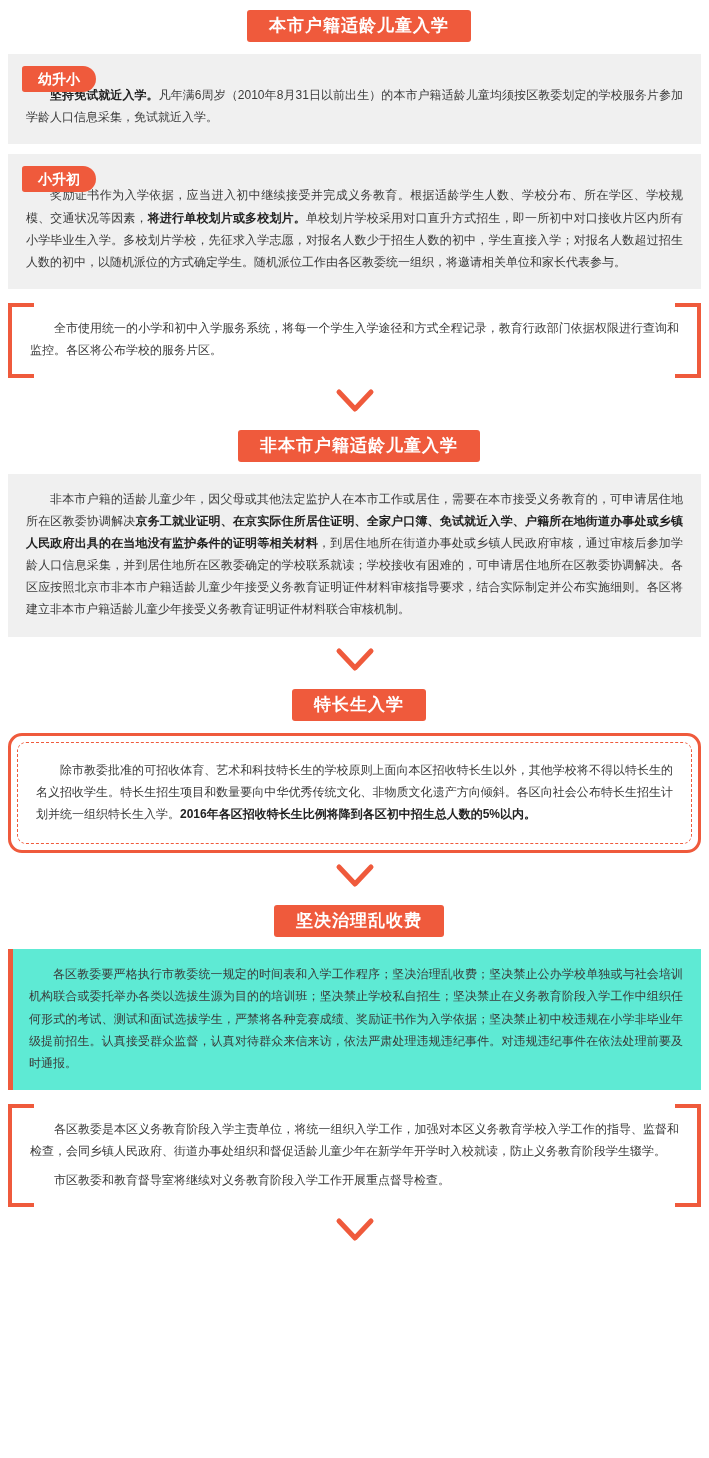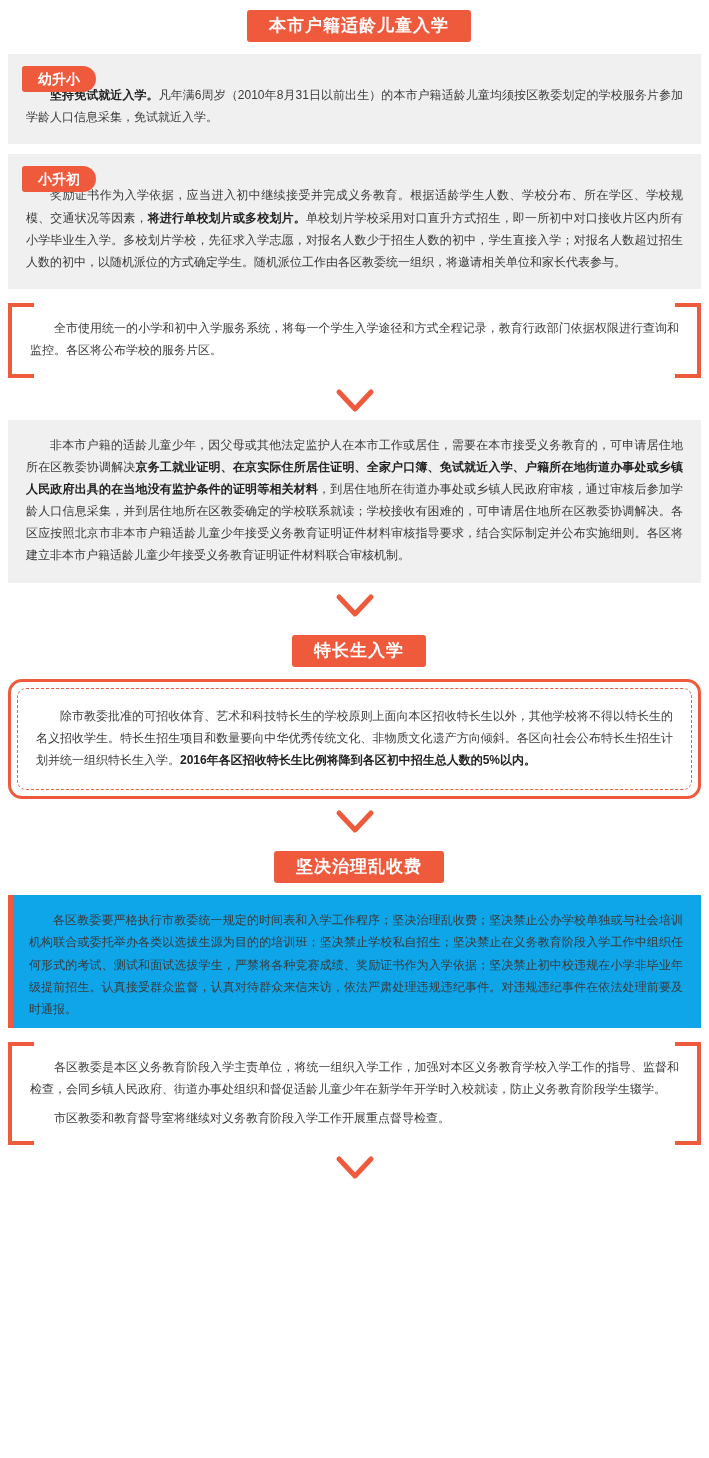--- a/index.html
+++ b/index.html
@@ -119,22 +119,22 @@
   .dashed-box .inner {
     border: 1px dashed #ef5a3c;
     border-radius: 9px;
     padding: 16px 18px 18px 18px;
   }
 
   
   .leftbar {
     margin: 0 8px;
     border-left: 5px solid #ef5a3c;
-    background: #0ea5e9;
-    padding: 14px 18px 8px 16px;
+    background: #5eead4;
+    padding: 14px 18px 16px 16px;
     box-sizing: border-box;
   }
 
   
   .arrow-wrap {
     text-align: center;
     padding: 10px 0 6px 0;
     line-height: 0;
   }
   .arrow {
@@ -172,20 +172,23 @@
       <p class="para">全市使用统一的小学和初中入学服务系统，将每一个学生入学途径和方式全程记录，教育行政部门依据权限进行查询和监控。各区将公布学校的服务片区。</p>
     </div>
   </div>
 
   <div class="arrow-wrap">
     <svg class="arrow" width="40" height="26" viewBox="0 0 40 26">
       <polyline points="4,4 20,21 36,4" fill="none" stroke="#ef5a3c" stroke-width="5" stroke-linecap="round" stroke-linejoin="round"></polyline>
     </svg>
   </div>
 
+  <div class="pill-wrap">
+    <span class="pill">非本市户籍适龄儿童入学</span>
+  </div>
 
   <div class="grey-block">
     <p class="para"><span>非本市户籍的适龄儿童少年，因父母或其他法定监护人在本市工作或居住，需要在本市接受义务教育的，可申请居住地所在区教委协调解决</span><span class="b">京务工就业证明、在京实际住所居住证明、全家户口簿、免试就近入学、户籍所在地街道办事处或乡镇人民政府出具的在当地没有监护条件的证明等相关材料</span><span>，到居住地所在街道办事处或乡镇人民政府审核，通过审核后参加学龄人口信息采集，并到居住地所在区教委确定的学校联系就读；学校接收有困难的，可申请居住地所在区教委协调解决。各区应按照北京市非本市户籍适龄儿童少年接受义务教育证明证件材料审核指导要求，结合实际制定并公布实施细则。各区将建立非本市户籍适龄儿童少年接受义务教育证明证件材料联合审核机制。</span></p>
   </div>
 
   <div class="arrow-wrap">
     <svg class="arrow" width="40" height="26" viewBox="0 0 40 26">
       <polyline points="4,4 20,21 36,4" fill="none" stroke="#ef5a3c" stroke-width="5" stroke-linecap="round" stroke-linejoin="round"></polyline>
     </svg>
   </div>

